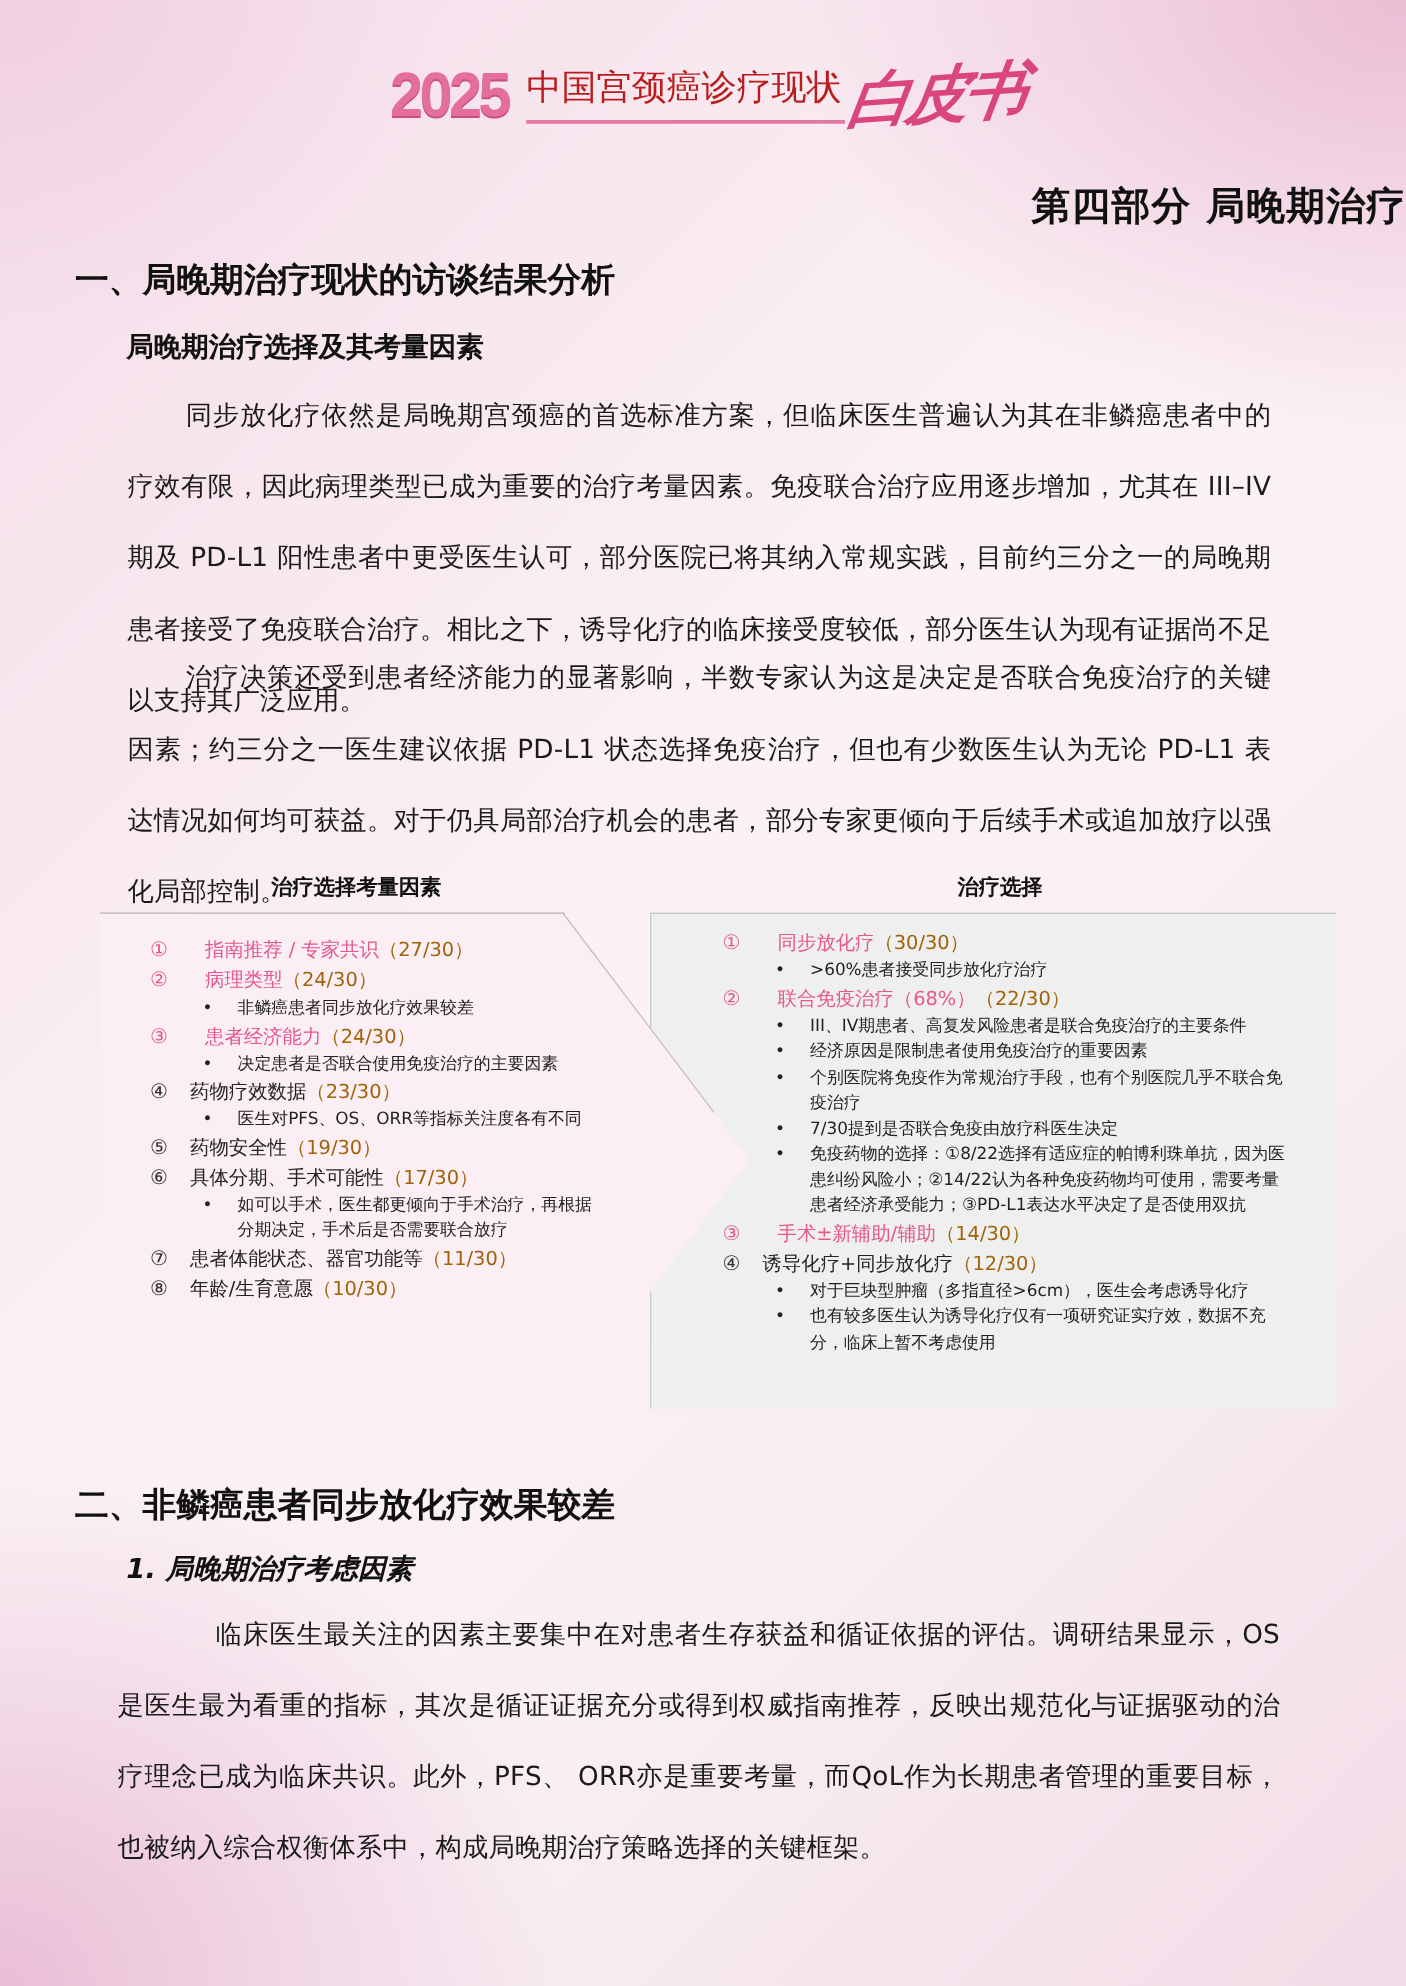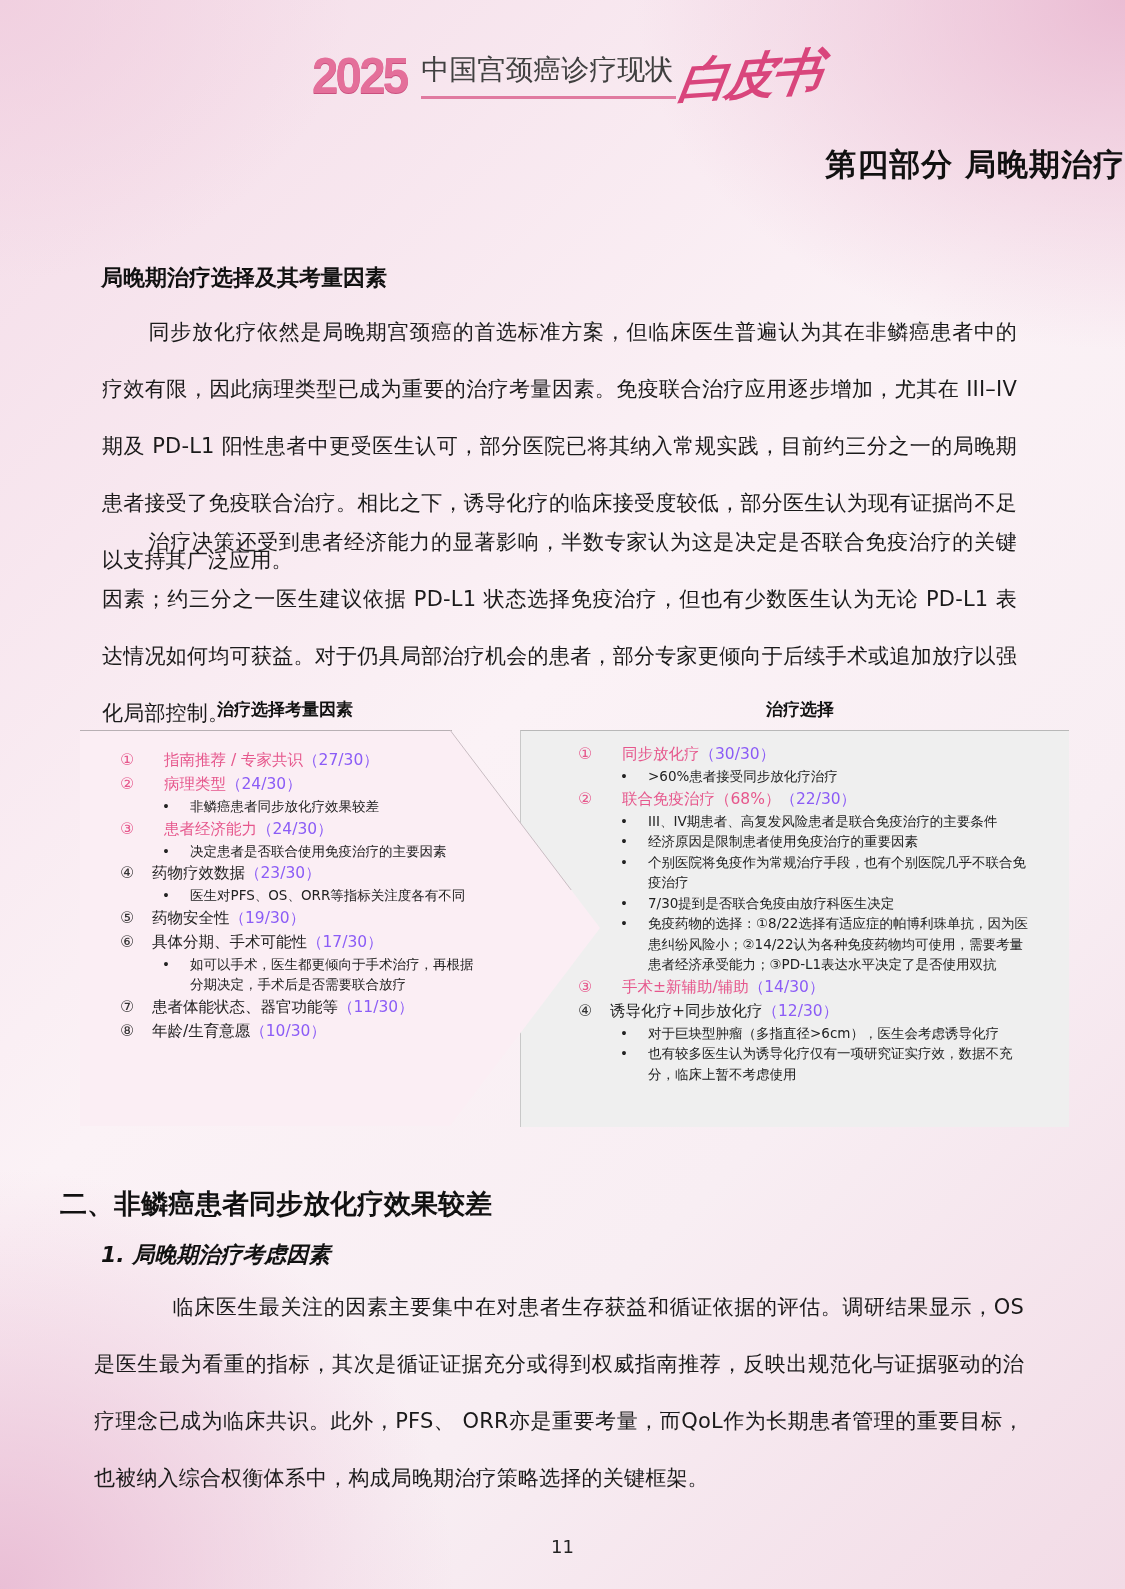--- a/index.html
+++ b/index.html
@@ -13,21 +13,21 @@
       radial-gradient(ellipse 500px 400px at 0% 0%, rgba(240,205,222,0.8), rgba(240,205,222,0) 70%),
       linear-gradient(135deg, #f4dce8 0%, #fbf2f6 45%, #f8eef3 70%, #f2dbe6 100%);
   }
   .page { position: absolute; inset: 0; }
 
   
   .header { position: absolute; top: 44px; left: 312px; height: 70px; display: flex; align-items: flex-start; }
   .hdr-year { font-family: "Liberation Sans", sans-serif; font-weight: 700; font-size: 50px; letter-spacing: -3px;
     color: #e46f9a; line-height: 64px; transform: scaleX(0.95); transform-origin: left; text-shadow: 0 1px 0 #c94f7e; }
   .hdr-sub { margin-left: 10px; display: flex; flex-direction: column; }
-  .hdr-title { font-size: 28px; color: #404040; line-height: 52px; letter-spacing: 0px; }
+  .hdr-title { font-size: 28px; color: #b91c1c; line-height: 52px; letter-spacing: 0px; }
   .hdr-line { height: 3px; width: 255px; background: #e07aa0; margin-top: 0px; }
   .hdr-brush { font-family: "DejaVu Serif", serif; font-weight: 700; font-style: italic; font-size: 50px; color: #d9457c;
     line-height: 64px; margin-left: 4px; transform: skewX(-12deg) rotate(-4deg); letter-spacing: -4px; }
 
   
   .part-title { position: absolute; top: 144px; left: 0; width: 1125px; text-align: right; font-size: 31px; font-weight: 700; color: #111; letter-spacing: 1px; }
   .h1 { position: absolute; left: 60px; font-size: 27px; font-weight: 700; color: #111; }
   .h2 { position: absolute; font-size: 22px; font-weight: 700; color: #111; }
   .para { position: absolute; left: 102px; width: 915px; font-size: 21px; line-height: 57px; color: #1a1a1a; text-align: justify; letter-spacing: 0.2px; }
   .para .indent { display: inline-block; width: 46px; }
@@ -42,21 +42,21 @@
   .right-panel { position: absolute; top: 40px; left: 440px; width: 548px; height: 396px; background: #efefef;
     border-top: 1px solid #b8b8b8; border-left: 1px solid #c8c8c8;
     clip-path: polygon(0 0, 100% 0, 100% 100%, 0 100%, 0 396px, 0 300px, 0 95px); }
   .diag-line1 { position: absolute; top: 40px; left: 370px; width: 150px; height: 160px; }
   .list { position: absolute; font-size: 15.5px; line-height: 24px; color: #222; }
   .item { display: flex; align-items: baseline; }
   .num { width: 32px; flex: none; font-size: 16px; color: #333; }
   .num.pink { color: #e6578c; }
   .label { }
   .label.pink { color: #e6578c; font-weight: 400; margin-left: 12px; }
-  .count { color: #8b5cf6; }
+  .count { color: #a16207; }
   .sub { display: flex; font-size: 13.5px; line-height: 20.5px; color: #222; padding-left: 42px; }
   .sub .dot { width: 28px; flex: none; }
   .sub .txt { flex: 1; }
 
   .footer-num { position: absolute; top: 1536px; left: 0; width: 1125px; text-align: center; font-size: 18px; color: #222; }
 </style>
 </head>
 <body>
 
 <div class="page">
@@ -65,20 +65,21 @@
     <span class="hdr-year">2025</span>
     <div class="hdr-sub">
       <span class="hdr-title">中国宫颈癌诊疗现状</span>
       <div class="hdr-line"></div>
     </div>
     <span class="hdr-brush">白皮书</span>
   </div>
 
   <div class="part-title">第四部分 局晚期治疗</div>
 
+  <div class="h1" style="top:206px;">一、局晚期治疗现状的访谈结果分析</div>
   <div class="h2" style="top:263px; left:101px;">局晚期治疗选择及其考量因素</div>
 
   <div class="para" style="top:304px;"><span class="indent"></span><span>同步放化疗依然是局晚期宫颈癌的首选标准方案，但临床医生普遍认为其在非鳞癌患者中的疗效有限，因此病理类型已成为重要的治疗考量因素。免疫联合治疗应用逐步增加，尤其在 III–IV 期及 PD-L1 阳性患者中更受医生认可，部分医院已将其纳入常规实践，目前约三分之一的局晚期患者接受了免疫联合治疗。相比之下，诱导化疗的临床接受度较低，部分医生认为现有证据尚不足以支持其广泛应用。</span></div>
   <div class="para" style="top:514px;"><span class="indent"></span><span>治疗决策还受到患者经济能力的显著影响，半数专家认为这是决定是否联合免疫治疗的关键因素；约三分之一医生建议依据 PD-L1 状态选择免疫治疗，但也有少数医生认为无论 PD-L1 表达情况如何均可获益。对于仍具局部治疗机会的患者，部分专家更倾向于后续手术或追加放疗以强化局部控制。</span></div>
 
   <div class="diagram">
     <div class="col-title" style="left:95px; width:220px;">治疗选择考量因素</div>
     <div class="col-title" style="left:610px; width:220px;">治疗选择</div>
 
     <div class="right-panel"></div>
@@ -199,14 +200,13 @@
           <span class="dot">•</span>
           <span class="txt">也有较多医生认为诱导化疗仅有一项研究证实疗效，数据不充分，临床上暂不考虑使用</span>
         </div>
       </div>
   </div>
 
   <div class="h1" style="top:1186px;">二、非鳞癌患者同步放化疗效果较差</div>
   <div class="h2" style="top:1240px; left:101px;font-style:italic;">1. 局晚期治疗考虑因素</div>
   <div class="para" style="top:1279px; left:94px; width:930px;"><span class="indent" style="width:78px;"></span><span>临床医生最关注的因素主要集中在对患者生存获益和循证依据的评估。调研结果显示，OS是医生最为看重的指标，其次是循证证据充分或得到权威指南推荐，反映出规范化与证据驱动的治疗理念已成为临床共识。此外，PFS、 ORR亦是重要考量，而QoL作为长期患者管理的重要目标，也被纳入综合权衡体系中，构成局晚期治疗策略选择的关键框架。</span></div>
 
-  <div class="footer-num">11</div>
 </div>
 
 </body></html>

